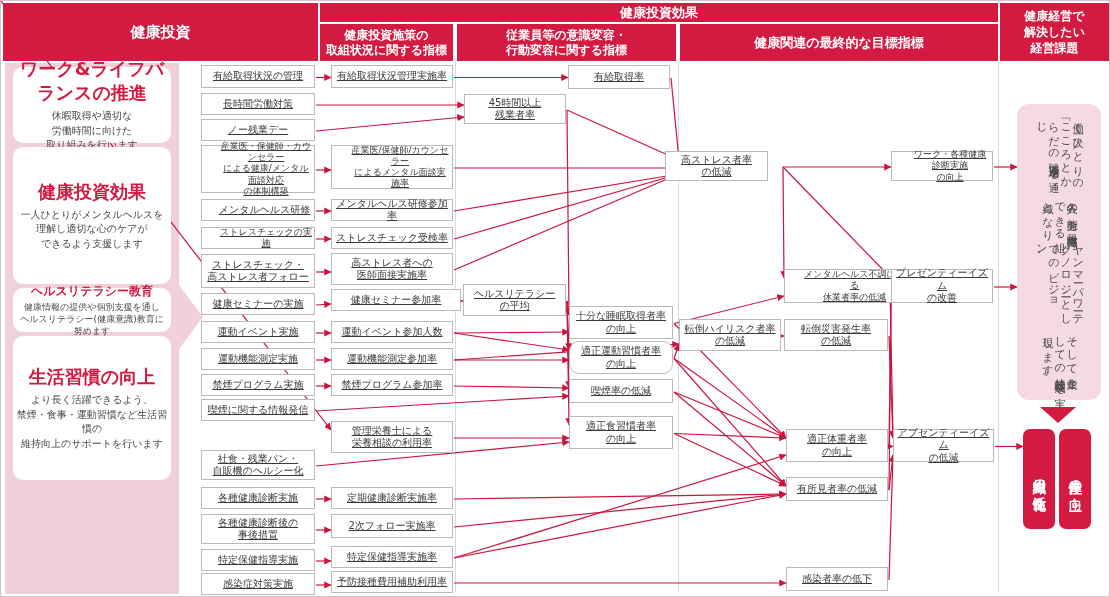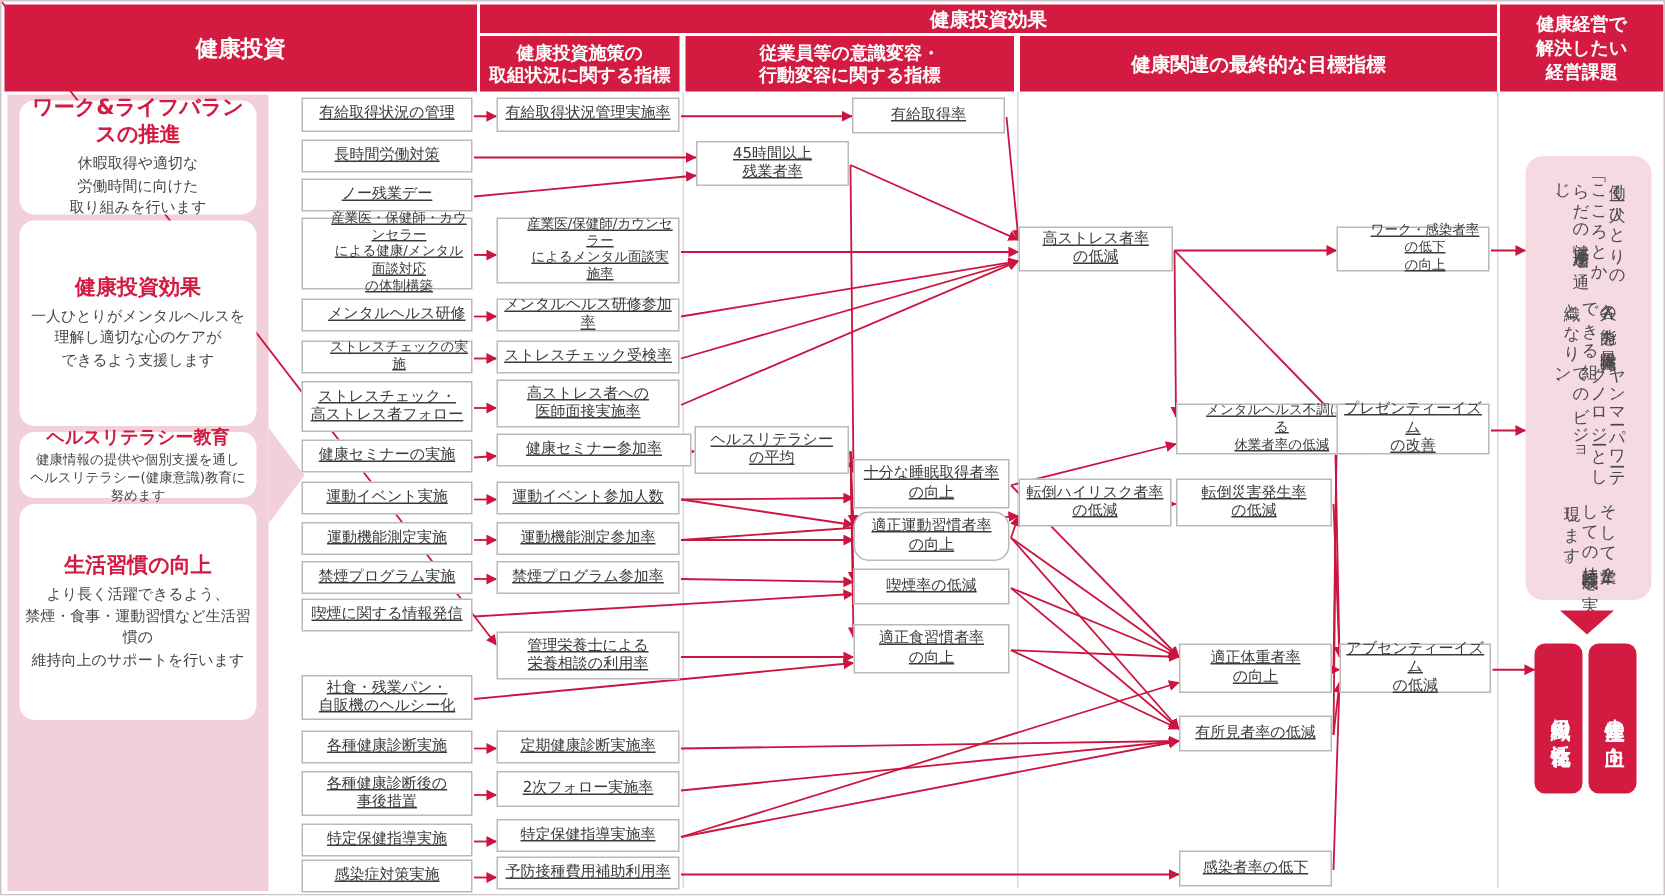--- a/index.html
+++ b/index.html
@@ -9,21 +9,21 @@
   #h-banner{left:319px;top:2px;width:678px;height:19px;font-size:13px;}
   #h-sub1{left:319px;top:23px;width:133px;height:37px;font-size:12px;line-height:1.25;}
   #h-sub2{left:456px;top:23px;width:219px;height:37px;font-size:12px;line-height:1.25;}
   #h-sub3{left:679px;top:23px;width:318px;height:37px;font-size:13px;}
   #h-right{left:999px;top:2px;width:109px;height:58px;font-size:12px;line-height:1.35;}
   .divider{position:absolute;top:60px;bottom:4px;width:1px;background:#d9d9d9;z-index:0;}
   #edges{position:absolute;left:0;top:0;z-index:1;}
   .pinkcol{position:absolute;left:4px;top:62px;width:174px;height:531px;background:#f2d0d9;z-index:0;}
   .chev{position:absolute;left:178px;top:284px;width:0;height:0;border-top:32px solid transparent;border-bottom:32px solid transparent;border-left:24px solid #f2d0d9;z-index:0;}
   .cat{position:absolute;left:12px;width:158px;background:#fff;border-radius:10px;z-index:2;display:flex;flex-direction:column;align-items:center;justify-content:center;text-align:center;box-sizing:border-box;padding:4px 3px;}
-  .cat-t{color:#d31a41;font-weight:bold;font-size:14px;margin-bottom:4px;white-space:pre-line;}
+  .cat-t{color:#d31a41;font-weight:bold;font-size:18px;margin-bottom:4px;white-space:pre-line;}
   .cat-d{color:#474747;font-size:10px;line-height:1.45;white-space:pre-line;}
   .cat-d.tiny{font-size:9px;line-height:1.35;}
   .node{position:absolute;background:#fff;border:1px solid #b9b9b9;color:#3a3a3a;font-size:10px;line-height:1.25;display:flex;align-items:center;justify-content:center;text-align:center;white-space:pre-line;z-index:2;box-sizing:border-box;padding:1px 2px;text-decoration:underline;}
   .node.sm{font-size:9px;padding-left:18px;}
   .vision{position:absolute;left:1016px;top:103px;width:84px;height:296px;background:#f5dae1;border-radius:12px;z-index:2;writing-mode:vertical-rl;display:flex;align-items:center;justify-content:center;padding:10px 6px;box-sizing:border-box;}
   .vision span{display:block;font-size:11px;color:#4a4a4a;letter-spacing:1px;margin:0 2.5px;line-height:1.1;}
   .dtri{position:absolute;left:1039px;top:406px;width:0;height:0;border-left:18px solid transparent;border-right:18px solid transparent;border-top:16px solid #d31a41;z-index:2;}
   .goal{position:absolute;top:428px;height:100px;width:32px;background:#d31a41;color:#fff;border-radius:7px;writing-mode:vertical-rl;display:flex;align-items:center;justify-content:center;font-size:13px;font-weight:bold;letter-spacing:1px;z-index:2;}
 </style>
 </head>
@@ -194,23 +194,23 @@
   <div class="node" style="left:462px;top:283px;width:103px;height:32px;">ヘルスリテラシー
 の平均</div>
   <div class="node" style="left:568px;top:305px;width:104px;height:33px;">十分な睡眠取得者率
 の向上</div>
   <div class="node" style="left:568px;top:340px;width:104px;height:33px;border-radius:10px;">適正運動習慣者率
 の向上</div>
   <div class="node" style="left:568px;top:378px;width:104px;height:24px;">喫煙率の低減</div>
   <div class="node" style="left:568px;top:415px;width:104px;height:33px;">適正食習慣者率
 の向上</div>
 
-  <div class="node" style="left:678px;top:150px;width:103px;height:30px;">高ストレス者率
-の低減</div>
-  <div class="node sm" style="left:890px;top:150px;width:102px;height:30px;">ワーク・感染者率の低下
+  <div class="node" style="left:664px;top:150px;width:103px;height:30px;">高ストレス者率
+の低減</div>
+  <div class="node sm" style="left:890px;top:150px;width:102px;height:30px;">ワーク・各種健康診断実施
 の向上</div>
   <div class="node sm" style="left:783px;top:268px;width:125px;height:34px;">メンタルヘルス不調による
 休業者率の低減</div>
   <div class="node" style="left:890px;top:268px;width:102px;height:34px;">プレゼンティーイズム
 の改善</div>
   <div class="node" style="left:678px;top:318px;width:102px;height:32px;">転倒ハイリスク者率
 の低減</div>
   <div class="node" style="left:783px;top:318px;width:104px;height:32px;">転倒災害発生率
 の低減</div>
   <div class="node" style="left:785px;top:428px;width:102px;height:33px;">適正体重者率

